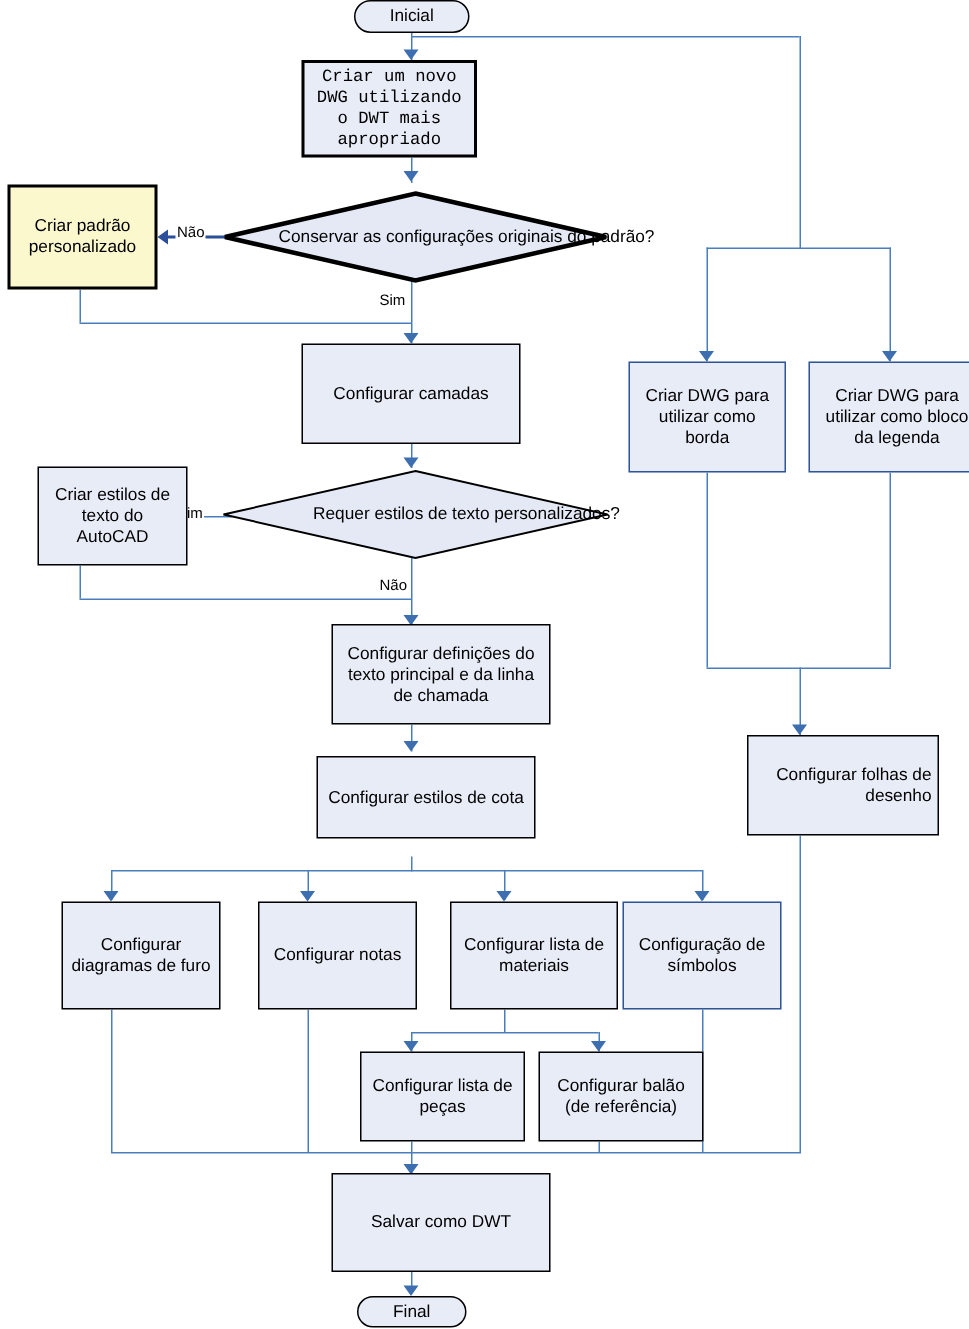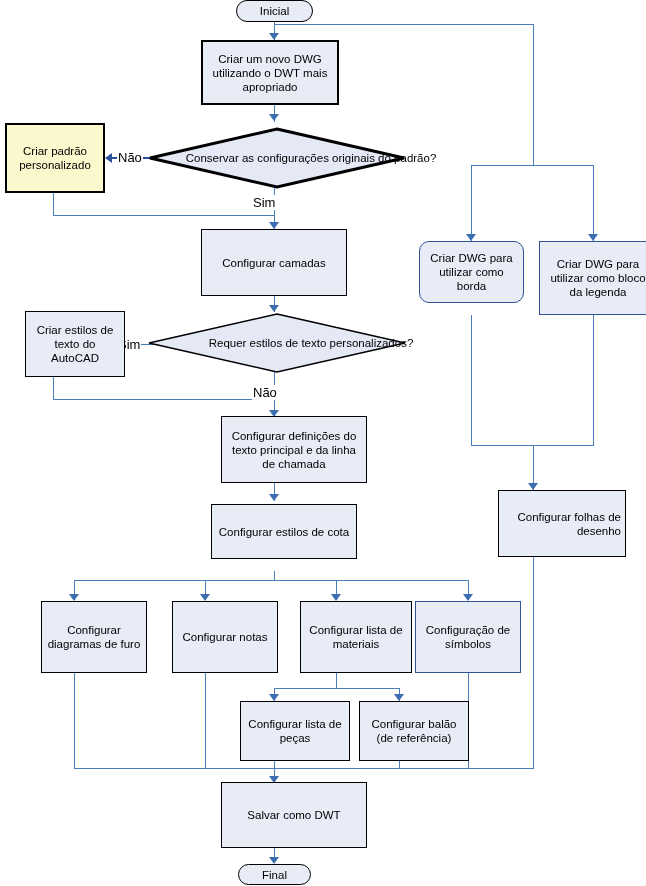--- a/index.html
+++ b/index.html
@@ -13,21 +13,21 @@
   .terminal{position:absolute;box-sizing:border-box;display:flex;align-items:center;justify-content:center;text-align:center;color:#000000;font-size:11.5px;background:#e8ecf7;border:1.5px solid #000000;border-radius:14px;}
   .diamond{position:absolute;}
   .diamond svg{position:absolute;left:0;top:0;}
   .diamond .dlabel{position:absolute;left:0;top:0;width:100%;height:100%;display:flex;align-items:center;justify-content:center;text-align:center;font-size:11.5px;line-height:14px;color:#000000;}
   .ln{position:absolute;background:#4a7ebb;}
   .ln.h{height:1px;}
   .ln.v{width:1px;}
   .arw{position:absolute;width:0;height:0;border-left:5px solid transparent;border-right:5px solid transparent;}
   .arw.down{border-top:7px solid #3d6fb0;}
   .arw.left{border-top:5px solid transparent;border-bottom:5px solid transparent;border-left:0;border-right:7px solid #2b4f9b;width:0;height:0;}
-  .elabel{position:absolute;font-size:13px;color:#000000;background:#ffffff;padding:0 1px;white-space:nowrap;text-align:center;}
+  .elabel{position:absolute;font-size:10px;color:#000000;background:#ffffff;padding:0 1px;white-space:nowrap;text-align:center;}
 </style>
 </head>
 <body>
 
 <div id="canvas">
 
   <div class="ln v" style="left:274px;top:22px;height:20px;"></div>
   <div class="arw down" style="left:269px;top:33px;"></div>
 
   <div class="ln h" style="left:274px;top:24px;width:259px;"></div>
@@ -104,21 +104,21 @@
   <div class="ln v" style="left:274px;top:848px;height:14px;"></div>
   <div class="arw down" style="left:269px;top:857px;"></div>
 
   <div class="elabel" style="left:117px;top:150px;">Não</div>
   <div class="elabel" style="left:252px;top:195px;">Sim</div>
   <div class="elabel" style="left:117px;top:337px;">Sim</div>
   <div class="elabel" style="left:252px;top:385px;">Não</div>
 
   <div class="terminal" style="left:236px;top:0px;width:77px;height:22px;">Inicial</div>
 
-  <div class="node thick" style="left:201px;top:40px;width:138px;height:65px;">Criar um novo DWG utilizando o DWT mais apropriado</div>
+  <div class="node thick" style="left:201px;top:40px;width:117px;height:65px;font-family:Liberation Mono, monospace;">Criar um novo DWG utilizando o DWT mais apropriado</div>
 
   <div class="node yellow" style="left:5px;top:123px;width:100px;height:70px;">Criar padrão personalizado</div>
 
   <div class="diamond" style="left:147px;top:127px;width:260px;height:62px;">
     <svg width="260" height="62" viewBox="0 0 260 62">
       <polygon points="130,2 257,31 130,60 3,31" fill="#e4e9f5" stroke="#000000" stroke-width="3"></polygon>
     </svg>
     <div class="dlabel" style="padding:0 34px;">Conservar as configurações originais do padrão?</div>
   </div>
 
@@ -142,21 +142,21 @@
   <div class="node thin-black" style="left:152px;top:601px;width:106px;height:72px;">Configurar notas</div>
 
   <div class="node thin-black" style="left:280px;top:601px;width:112px;height:72px;">Configurar lista de materiais</div>
 
   <div class="node" style="left:415px;top:601px;width:106px;height:72px;">Configuração de símbolos</div>
 
   <div class="node thin-black" style="left:220px;top:701px;width:110px;height:60px;">Configurar lista de peças</div>
 
   <div class="node thin-black" style="left:339px;top:701px;width:110px;height:60px;">Configurar balão (de referência)</div>
 
-  <div class="node" style="left:419px;top:241px;width:105px;height:62px;border-radius:10px;">Criar DWG para utilizar como borda</div>
+  <div class="node" style="left:419px;top:241px;width:105px;height:74px;">Criar DWG para utilizar como borda</div>
 
   <div class="node" style="left:539px;top:241px;width:118px;height:74px;">Criar DWG para utilizar como bloco da legenda</div>
 
   <div class="node thin-black" style="left:478px;top:490px;width:128px;height:67px;text-align:right;">Configurar folhas de desenho</div>
 
   <div class="node thin-black" style="left:201px;top:782px;width:146px;height:66px;">Salvar como DWT</div>
 
   <div class="terminal" style="left:238px;top:864px;width:73px;height:21px;">Final</div>
 
 </div>

